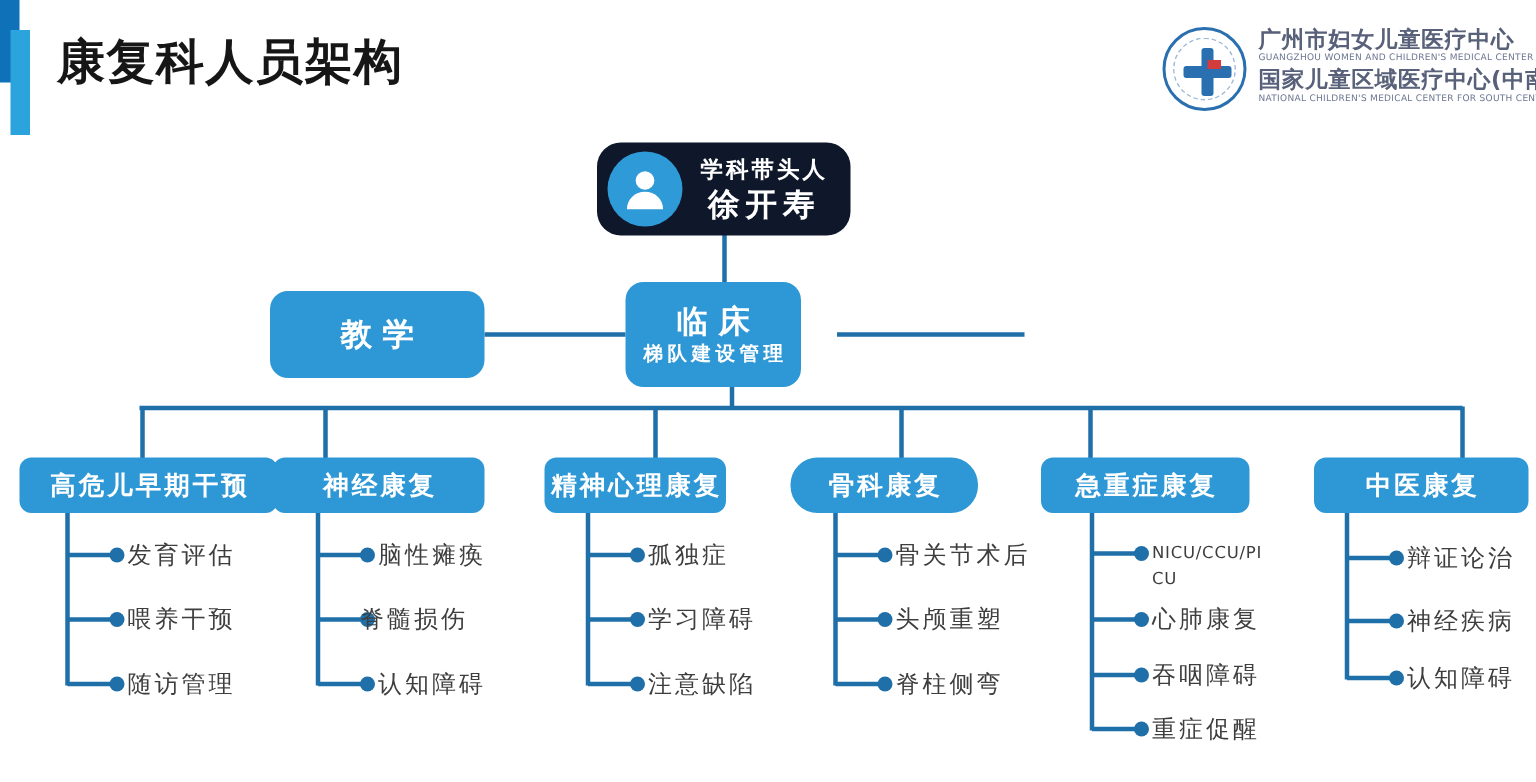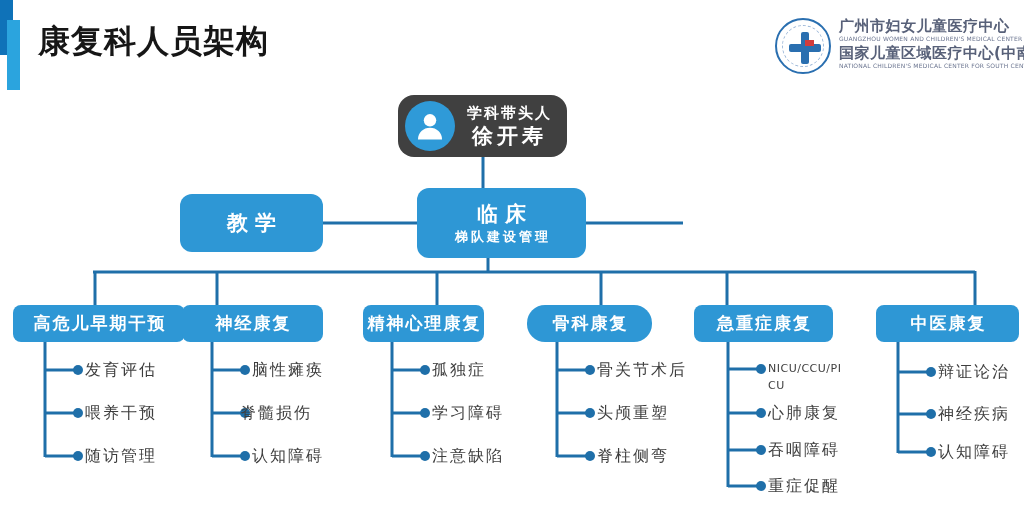--- a/index.html
+++ b/index.html
@@ -23,31 +23,31 @@
   .logo-zh{font-size:15px;font-weight:bold;color:#586179;letter-spacing:0.5px;white-space:nowrap;}
   .logo-en{font-size:6px;color:#6b7590;letter-spacing:0.2px;white-space:nowrap;margin:2px 0 4px 0;}
 
   
   .wires{position:absolute;left:0;top:0;width:1024px;height:521px;pointer-events:none;}
   .wires line{stroke:#1f6fa9;stroke-width:3;}
   .wires circle{fill:#1f6fa9;}
 
   
   .node{position:absolute;background:#2e97d5;color:#ffffff;font-weight:bold;box-sizing:border-box;}
-  .root{left:398px;top:95px;width:169px;height:62px;background:#404040;border-radius:16px;}
+  .root{left:398px;top:95px;width:169px;height:62px;background:#0f172a;border-radius:16px;}
   .root-avatar{position:absolute;left:7px;top:6px;width:50px;height:50px;border-radius:50%;
                background:#2f9ad8;display:flex;align-items:center;justify-content:center;}
   .root-avatar svg{width:34px;height:34px;fill:#ffffff;}
   .root-text{position:absolute;left:60px;top:8px;right:6px;text-align:center;}
   .root-role{font-size:15px;letter-spacing:2px;line-height:20px;}
   .root-name{font-size:21px;letter-spacing:4px;line-height:26px;}
 
   .l2{border-radius:12px;display:flex;flex-direction:column;align-items:center;justify-content:center;}
   .l2-teaching{left:180px;top:194px;width:143px;height:58px;}
-  .l2-clinic{left:417px;top:188px;width:169px;height:70px;}
+  .l2-clinic{left:417px;top:188px;width:117px;height:70px;}
   .l2-research{left:683px;top:195px;width:165px;height:60px;}
   .l2-label{font-size:21px;letter-spacing:7px;text-indent:7px;line-height:26px;}
   .l2-sub{font-size:13px;letter-spacing:3px;text-indent:3px;line-height:18px;margin-top:1px;}
 
   .cat{top:305px;height:37px;border-radius:8px;display:flex;align-items:center;justify-content:center;
        font-size:17px;letter-spacing:2px;text-indent:2px;white-space:nowrap;}
   .cat-1{left:13px;width:172px;}
   .cat-2{left:182px;width:141px;}
   .cat-3{left:363px;width:121px;}
   .cat-4{left:527px;width:125px;border-radius:18px;}

